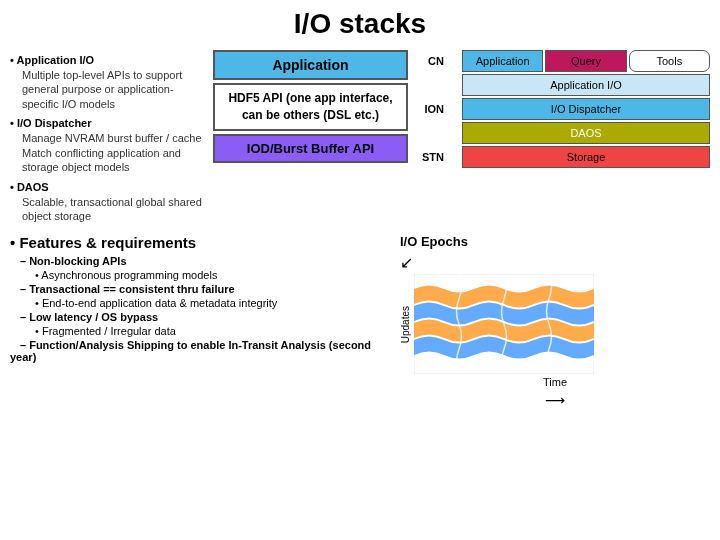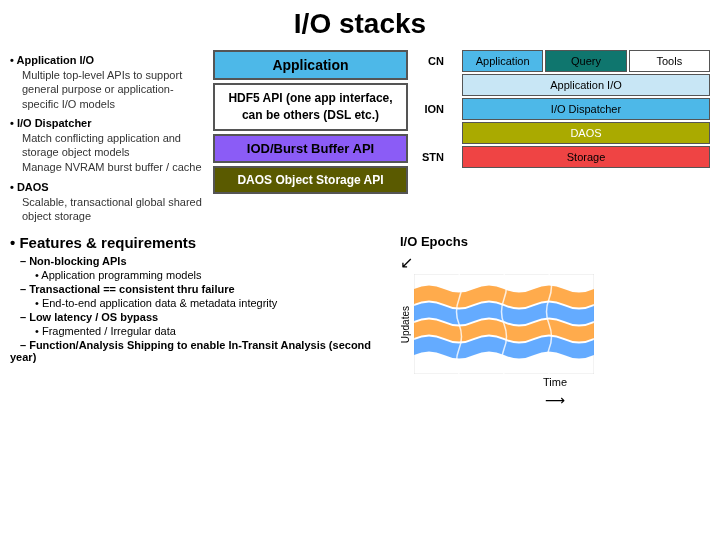--- a/index.html
+++ b/index.html
@@ -94,22 +94,22 @@
 
     
     .right-panel {
       flex: 1;
       display: flex;
       flex-direction: column;
       padding-top: 2px;
     }
 
     .r-app { background: #4db8e8; flex: 2; }
-    .r-query { background: #0f766e; flex: 1; }
-    .r-tools { background: #fff; flex: 1; }
+    .r-query { background: #be185d; flex: 1; }
+    .r-tools { background: #fff; flex: 1; border-radius: 7px; }
 
     .r-appIO { background: #c8e6f5; }
     .r-iodisp { background: #4db8e8; }
     .r-daos-r { background: #aaaa00; color: #fff; }
     .r-storage { background: #ef4444; }
 
     
     .layer-row {
       display: flex;
       align-items: center;
@@ -192,34 +192,33 @@
 
   <div class="left-panel">
     <div class="bullet-main">
       • <span>Application I/O</span>
     </div>
     <div class="bullet-sub">Multiple top-level APIs to support general purpose or application-specific I/O models</div>
 
     <div class="bullet-main">
       • <span>I/O Dispatcher</span>
     </div>
+    <div class="bullet-sub">Manage NVRAM burst buffer / cache</div>
     <div class="bullet-sub">Match conflicting application and storage object models</div>
-    <div class="bullet-sub">Manage NVRAM burst buffer / cache</div>
 
     <div class="bullet-main">
       • <span>DAOS</span>
     </div>
     <div class="bullet-sub">Scalable, transactional global shared object storage</div>
   </div>
 
   <div class="middle-panel">
     <div class="stack-box stack-app">Application</div>
     <div class="stack-box stack-hdf5">HDF5 API (one app interface, can be others (DSL etc.)</div>
     <div class="stack-box stack-iod">IOD/Burst Buffer API</div>
-    <div class="stack-box stack-daos">DAOS Object Storage API</div>
   </div>
 
   <div class="right-panel">
 
     <div class="layer-row">
       <div class="layer-label">CN</div>
       <div style="flex:1; display:flex; gap:2px;">
         <div class="layer-box r-app">Application</div>
         <div class="layer-box r-query">Query</div>
         <div class="layer-box r-tools">Tools</div>
@@ -248,21 +247,21 @@
 
 <div class="bottom-section">
   <div class="bottom-left">
     <div class="feat-title">
       • <span>Features &amp; requirements</span>
     </div>
     <div class="feat-item">
       <span class="dash feat-bold">– Non-blocking APIs</span>
     </div>
     <div class="feat-item">
-      <span class="sub">• Application programming models</span>
+      <span class="sub">• Asynchronous programming models</span>
     </div>
     <div class="feat-item">
       <span class="dash feat-bold">– Transactional == consistent thru failure</span>
     </div>
     <div class="feat-item">
       <span class="sub">• End-to-end application data &amp; metadata integrity</span>
     </div>
     <div class="feat-item">
       <span class="dash feat-bold">– Low latency / OS bypass</span>
     </div>

